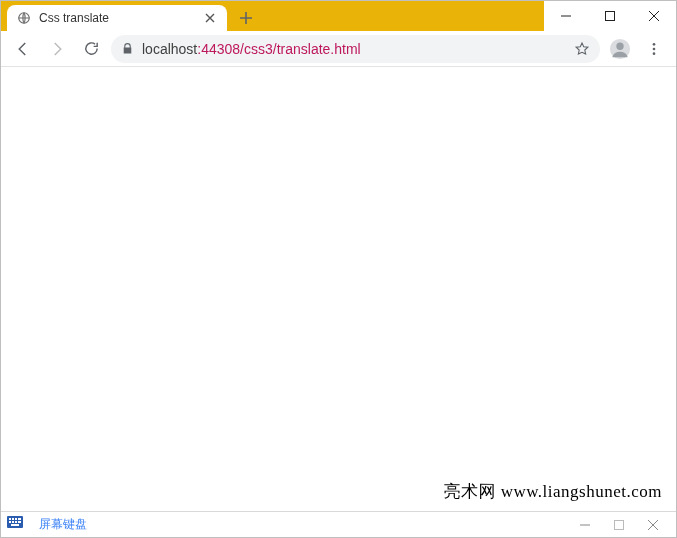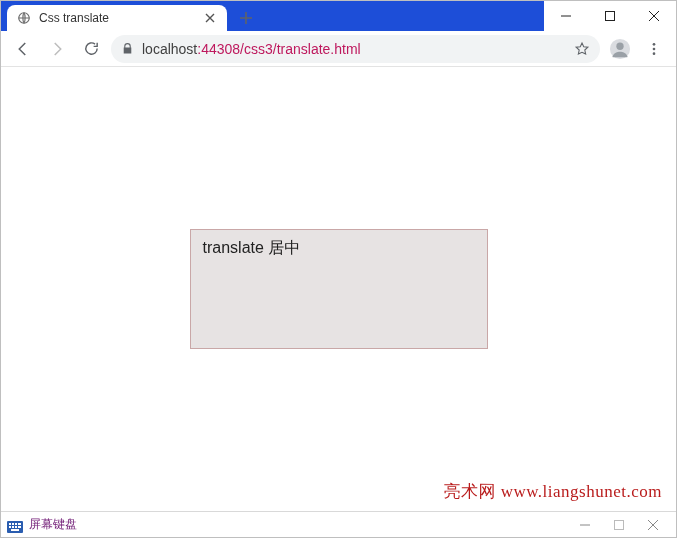--- a/index.html
+++ b/index.html
@@ -1,39 +1,39 @@
 <!DOCTYPE html>
 <html><head>
 <meta charset="utf-8">
 <style>
   * { box-sizing: border-box; margin: 0; padding: 0; font-family: "Segoe UI", Arial, sans-serif; }
   html, body { width: 677px; height: 538px; overflow: hidden; background: #fff; }
   .window { width: 677px; height: 538px; display: flex; flex-direction: column; border: 1px solid #bfbfbf; background: #fff; position: relative; }
   .titlebar { height: 30px; background: #fff; display: flex; align-items: stretch; border-bottom: 0; }
-  .tabs-area { flex: 1; display: flex; align-items: flex-end; padding-left: 6px; padding-top: 12px; background: #1d4ed8; }
+  .tabs-area { flex: 1; display: flex; align-items: flex-end; padding-left: 6px; padding-top: 12px; background: #eab308; }
   .tab { display: flex; align-items: center; gap: 8px; background: #fff; border-radius: 8px 8px 0 0; padding: 4px 10px; height: 26px; min-width: 220px; font-size: 12px; color: #333; position: relative; }
   .tab .favicon { width: 14px; height: 14px; display: inline-flex; align-items: center; justify-content: center; }
   .tab .title { flex: 1; white-space: nowrap; overflow: hidden; text-overflow: ellipsis; }
   .tab .close { width: 14px; height: 14px; display: inline-flex; align-items: center; justify-content: center; color: #555; cursor: pointer; }
   .newtab { width: 26px; height: 26px; display: flex; align-items: center; justify-content: center; color: #555; cursor: pointer; margin-left: 6px; }
   .win-controls { display: flex; background: #fff; }
   .win-btn { width: 44px; height: 30px; display: flex; align-items: center; justify-content: center; color: #333; cursor: pointer; }
   .toolbar { height: 36px; display: flex; align-items: center; gap: 6px; padding: 0 8px; border-bottom: 1px solid #e3e3e3; background: #fff; }
   .icon-btn { width: 28px; height: 28px; border-radius: 14px; display: flex; align-items: center; justify-content: center; color: #5f6368; cursor: pointer; }
   .icon-btn.disabled { color: #b9b9b9; cursor: default; }
   .omnibox { flex: 1; height: 28px; background: #f1f3f4; border-radius: 14px; display: flex; align-items: center; padding: 0 10px; gap: 8px; font-size: 14px; color: #5f6368; }
   .omnibox .lock { color: #5f6368; display: flex; }
   .omnibox .url { flex: 1; white-space: nowrap; overflow: hidden; }
   .omnibox .url .host { color: #404040; }
   .omnibox .url .rest { color: #be185d; }
   .viewport { flex: 1; position: relative; background: #fff; }
   .centered-box { position: absolute; top: 50%; left: 50%; transform: translate(-50%, -50%); width: 298px; height: 120px; background: #e7e3e3; border: 1px solid #c9a7a7; padding: 8px 12px; font-size: 16px; color: #222; }
-  .watermark { position: absolute; right: 14px; bottom: 8px; font-size: 17px; color: #b91c1c; font-family: SimSun, serif; letter-spacing: 0.5px; }
+  .watermark { position: absolute; right: 14px; bottom: 8px; font-size: 17px; color: #000000; font-family: SimSun, serif; letter-spacing: 0.5px; }
   .osk-bar { height: 26px; background: #fff; border-top: 1px solid #d9d9d9; display: flex; align-items: center; justify-content: space-between; padding: 0 6px 0 6px; font-size: 12px; }
-  .osk-left { display: flex; align-items: flex-end; gap: 6px; color: #701a75; }
+  .osk-left { display: flex; align-items: flex-start; gap: 16px; color: #3b82f6; }
   .osk-right { display: flex; align-items: center; }
   .osk-btn { width: 34px; height: 22px; display: flex; align-items: center; justify-content: center; color: #888; cursor: pointer; }
   svg { display: block; }
 </style>
 </head>
 <body>
 
 <div class="window">
 
   <div class="titlebar">
@@ -119,23 +119,20 @@
     <div class="icon-btn" title="menu">
       <svg width="16" height="16" viewBox="0 0 24 24" fill="#5f6368">
           <circle cx="12" cy="5" r="2"></circle>
           <circle cx="12" cy="12" r="2"></circle>
           <circle cx="12" cy="19" r="2"></circle>
         </svg>
     </div>
   </div>
 
   <div class="viewport">
-    <div class="centered-box">
-      <span>translate 居中</span>
-    </div>
     <div class="watermark">亮术网 www.liangshunet.com</div>
   </div>
 
   <div class="osk-bar">
     <div class="osk-left">
       <span>
         <svg width="16" height="12" viewBox="0 0 16 12" fill="#2a5db0">
             <rect x="0" y="0" width="16" height="12" rx="1" fill="#2a5db0"></rect>
             <rect x="2" y="2" width="2" height="2" fill="#fff"></rect>
             <rect x="5" y="2" width="2" height="2" fill="#fff"></rect>

